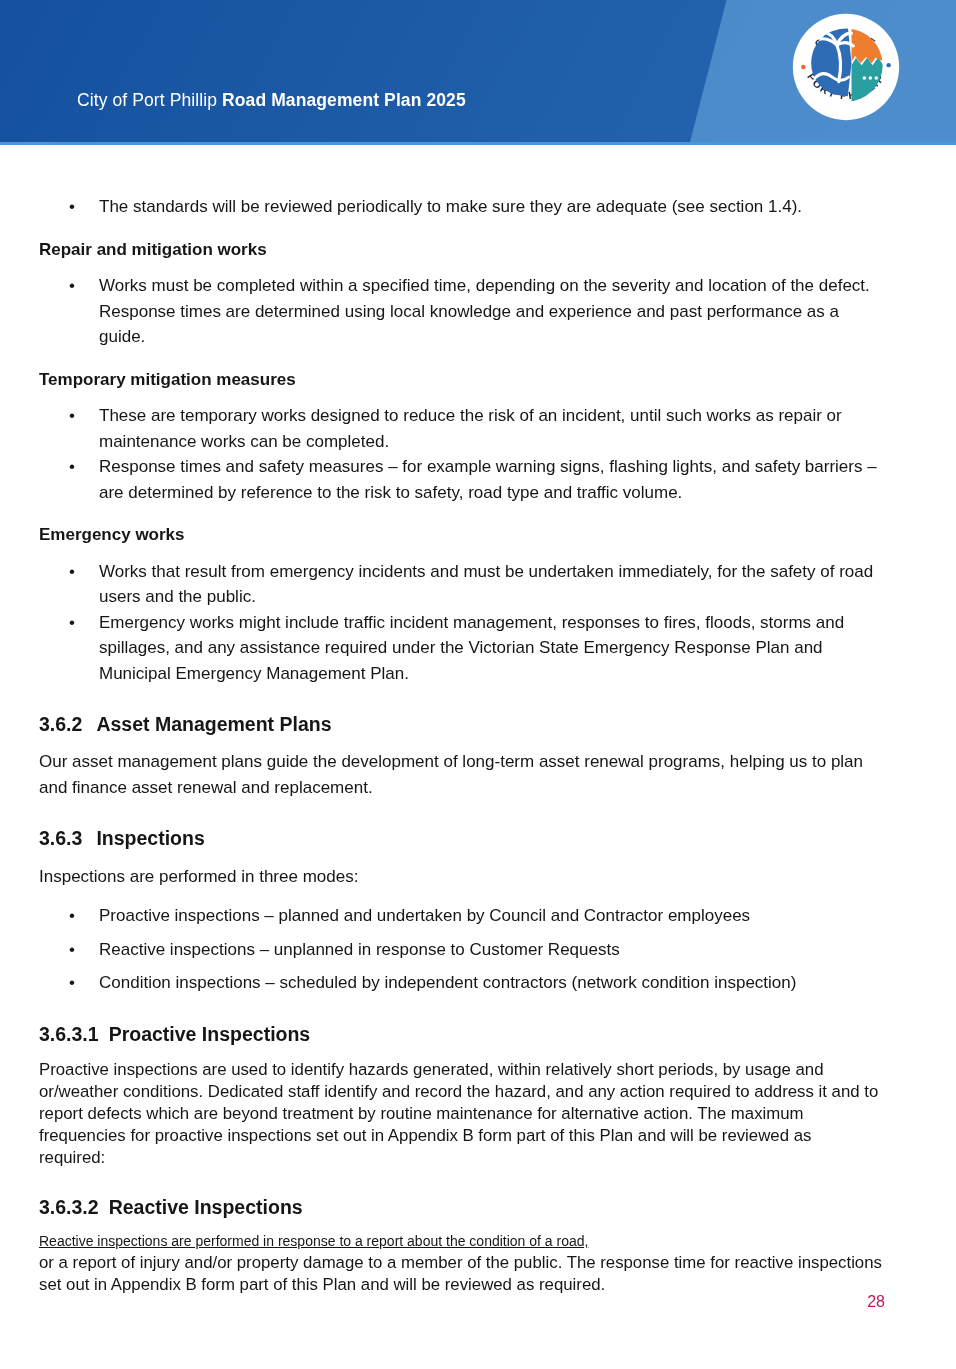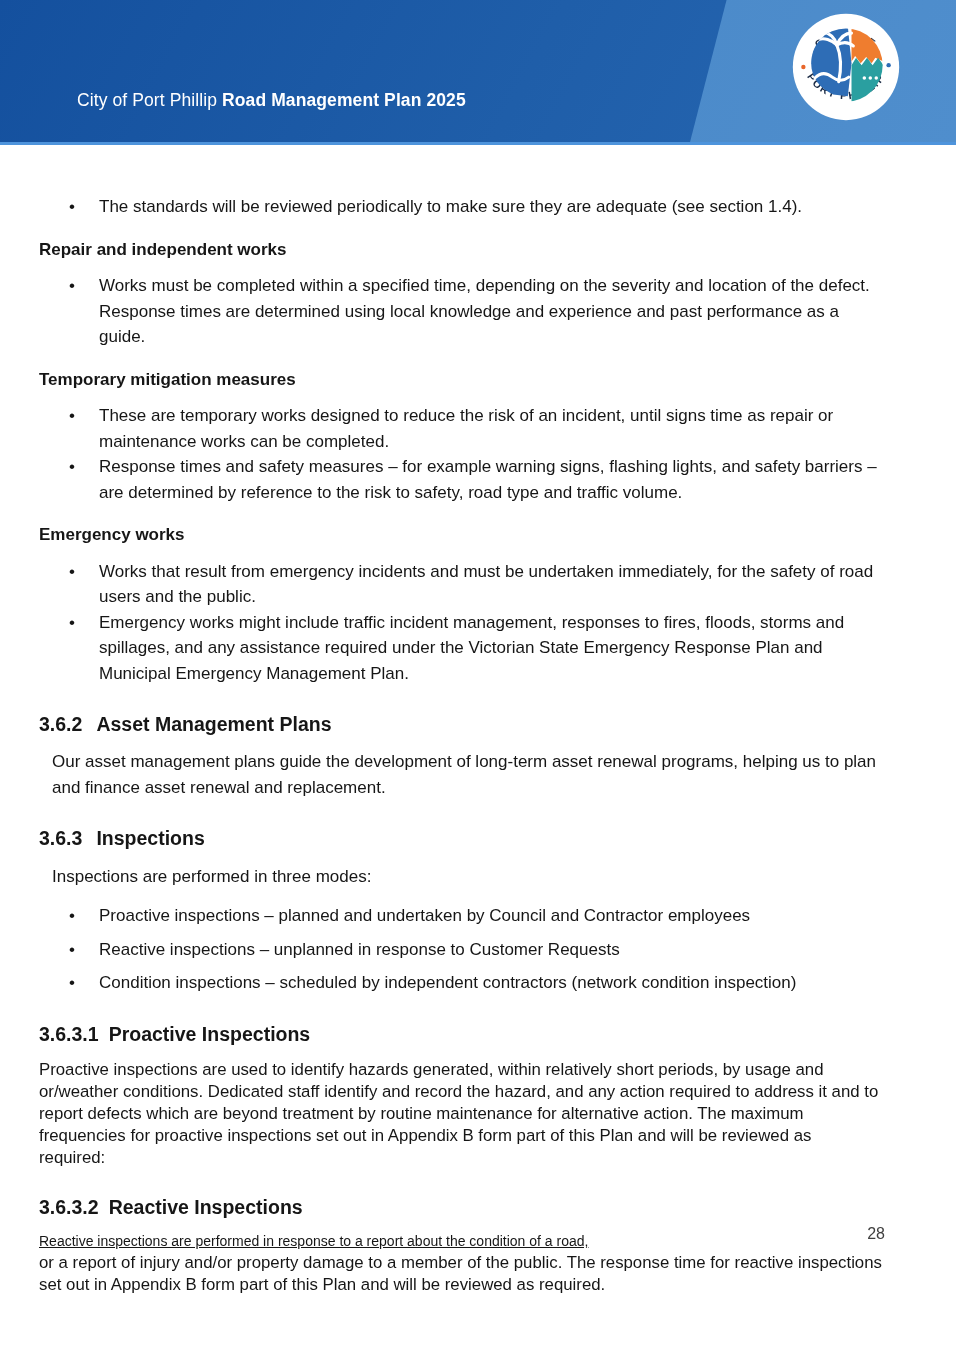--- a/index.html
+++ b/index.html
@@ -67,29 +67,29 @@
     font-size: 17px;
     margin: 17px 0 11px 0;
   }
   .num-head {
     font-weight: bold;
     font-size: 19.5px;
     margin: 24px 0 10px 0;
   }
   .num-head .num { margin-right: 14px; }
 
-  p.body-para { margin: 0 0 14px 13px; }
+  p.body-para { margin: 0 0 14px 0; }
   p.tight { line-height: 1.31; font-size: 16.8px; margin: 0 0 8px 0; }
   .lead-line { display: block; font-size: 14px; line-height: 1.4; text-decoration: underline; }
 
   .page-number {
     position: absolute;
-    top: 1225px; right: 71px;
+    top: 1293px; right: 71px;
     font-size: 16px;
-    color: #404040;
+    color: #be185d;
   }
 </style>
 </head>
 <body>
 
 <div class="header">
   <div class="header-light"></div>
   <div class="header-strip"></div>
   <div class="header-title">
     <span>City of Port Phillip </span><span class="bold">Road Management Plan 2025</span>
@@ -140,28 +140,28 @@
     </g>
   </svg>
 </div>
 
 <div class="content">
 
   <ul class="bullets">
     <li>The standards will be reviewed periodically to make sure they are adequate (see section 1.4).</li>
   </ul>
 
-  <div class="run-head">Repair and independent works</div>
+  <div class="run-head">Repair and mitigation works</div>
   <ul class="bullets">
     <li>Works must be completed within a specified time, depending on the severity and location of the defect. Response times are determined using local knowledge and experience and past performance as a guide.</li>
   </ul>
 
   <div class="run-head">Temporary mitigation measures</div>
   <ul class="bullets">
-    <li>These are temporary works designed to reduce the risk of an incident, until signs time as repair or maintenance works can be completed.</li>
+    <li>These are temporary works designed to reduce the risk of an incident, until such works as repair or maintenance works can be completed.</li>
     <li>Response times and safety measures – for example warning signs, flashing lights, and safety barriers – are determined by reference to the risk to safety, road type and traffic volume.</li>
   </ul>
 
   <div class="run-head">Emergency works</div>
   <ul class="bullets">
     <li>Works that result from emergency incidents and must be undertaken immediately, for the safety of road users and the public.</li>
     <li>Emergency works might include traffic incident management, responses to fires, floods, storms and spillages, and any assistance required under the Victorian State Emergency Response Plan and Municipal Emergency Management Plan.</li>
   </ul>
 
   <div class="num-head">

